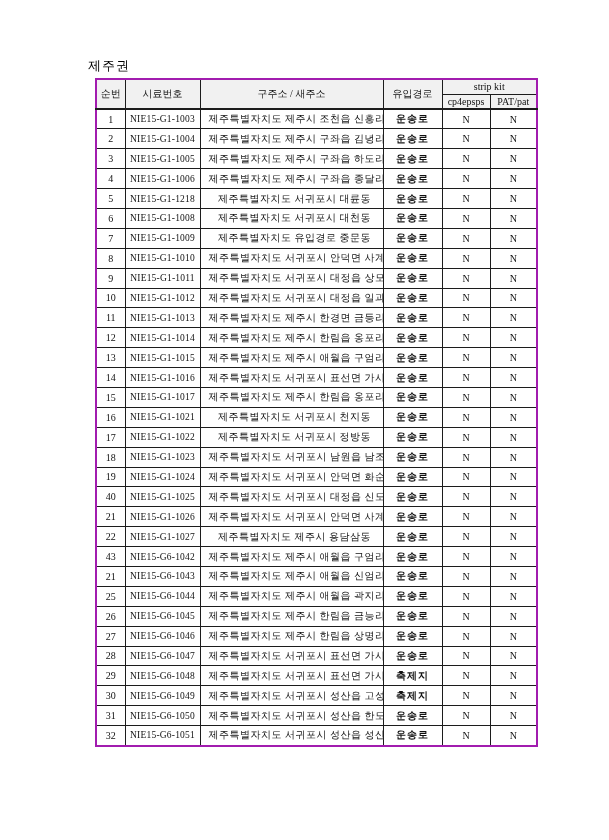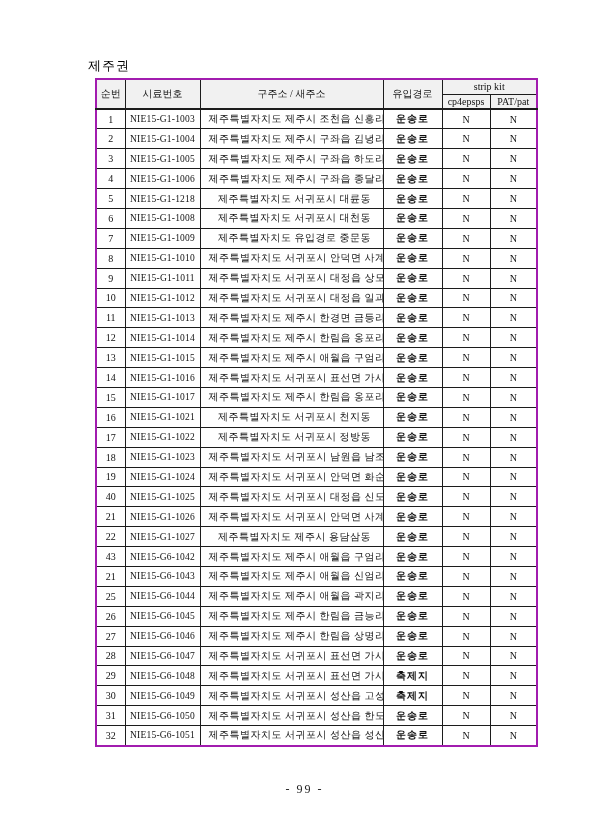--- a/index.html
+++ b/index.html
@@ -340,15 +340,14 @@
           <td class="cell-no">32</td>
           <td class="cell-sample">NIE15-G6-1051</td>
           <td class="cell-address">제주특별자치도 서귀포시 성산읍 성산리</td>
           <td class="cell-route">운송로</td>
           <td class="cell-strip">N</td>
           <td class="cell-strip">N</td>
         </tr>
       </tbody>
   </table>
 
-  <div class="page-footer">- 99 -</div>
 
 </div>
 
 </body></html>

